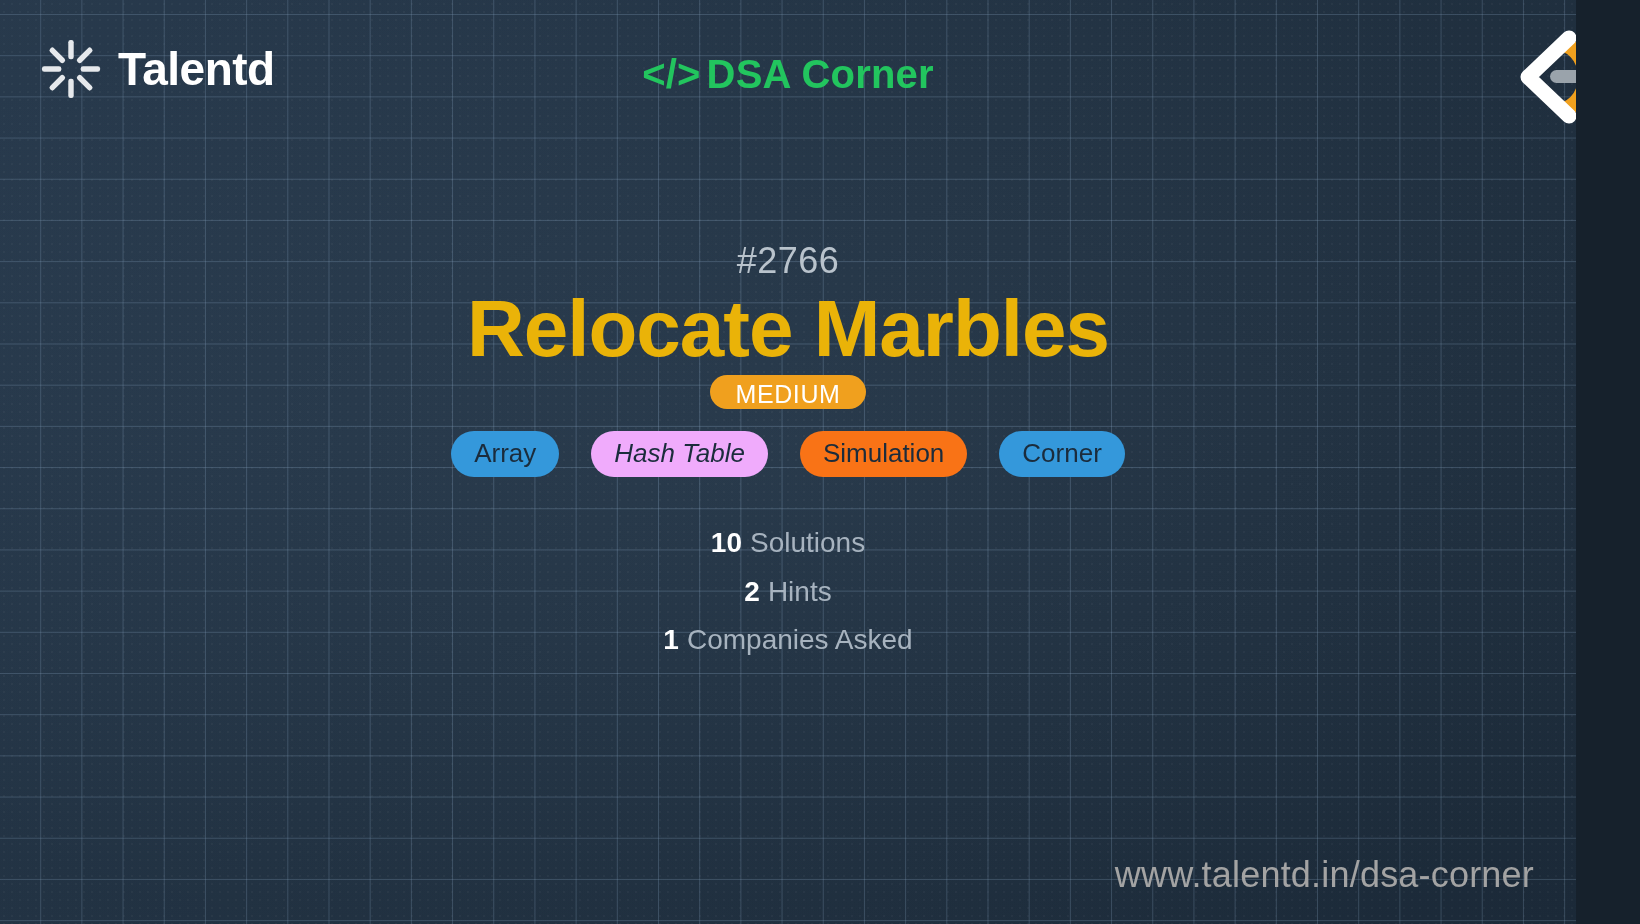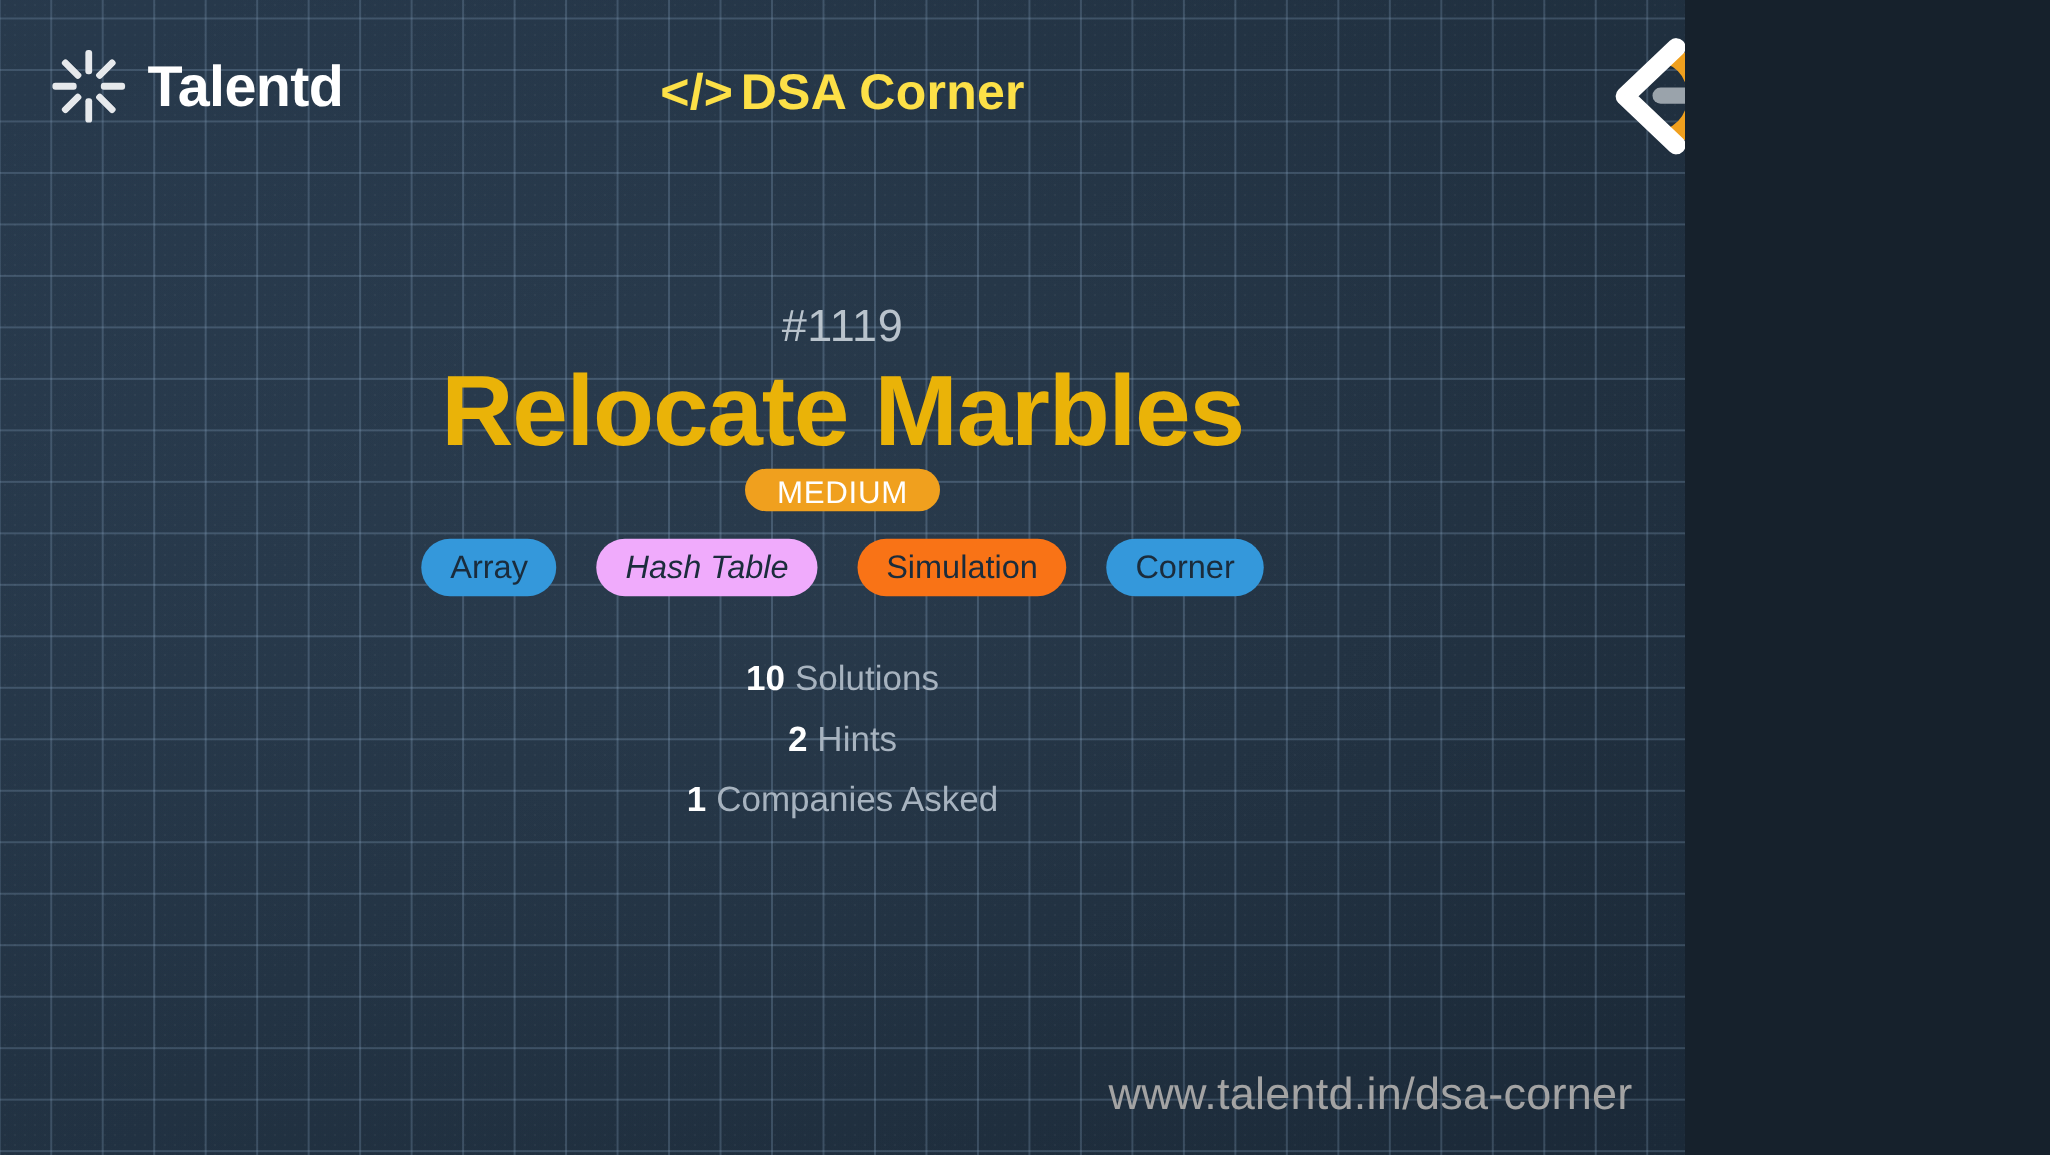--- a/index.html
+++ b/index.html
@@ -4,21 +4,21 @@
 <style>
   html, body {
     margin: 0;
     padding: 0;
     background: #16212c;
   }
 
   
   .poster {
     position: relative;
-    width: 1348px;
+    width: 1576px;
     height: 924px;
     overflow: hidden;
     font-family: "Liberation Sans", sans-serif;
     background-color: #24374a;
   }
 
   
   .bg-gradient {
     position: absolute;
     inset: 0;
@@ -75,21 +75,21 @@
     letter-spacing: -0.5px;
     line-height: 1;
   }
 
   .header-title {
     position: absolute;
     left: 0;
     right: 0;
     top: 52px;
     text-align: center;
-    color: #fde047;
+    color: #22c55e;
     font-size: 40px;
     font-weight: bold;
     letter-spacing: 0.2px;
   }
   .header-title .code-glyph { margin-right: 6px; }
 
   .corner-logo {
     position: absolute;
     right: -26px;
     top: 22px;
@@ -209,21 +209,21 @@
       <path d="M92 22 A34 34 0 0 1 112 44" fill="none" stroke="#f0a01e" stroke-width="15" stroke-linecap="round"></path>
       <path d="M112 66 A34 34 0 0 1 92 88" fill="none" stroke="#f0a01e" stroke-width="15" stroke-linecap="round"></path>
 
       <rect x="78" y="48" width="52" height="13" rx="6.5" fill="#9aa3ab"></rect>
 
       <path d="M97 16 L56 55 L97 94" fill="none" stroke="#ffffff" stroke-width="15" stroke-linecap="round" stroke-linejoin="round"></path>
     </svg>
 
     <div class="main">
 
-      <div class="problem-number">#1119</div>
+      <div class="problem-number">#2766</div>
 
       <div class="problem-title">Relocate Marbles</div>
 
       <div class="difficulty-row">
         <span class="difficulty-badge" style="background-color: rgb(240, 160, 30);">MEDIUM</span>
       </div>
 
       <div class="tags-row">
         <span class="tag-pill" style="background-color: rgb(52, 152, 219);">Array</span>
         <span class="tag-pill" style="background-color: #f0abfc; font-style: italic;">Hash Table</span>

